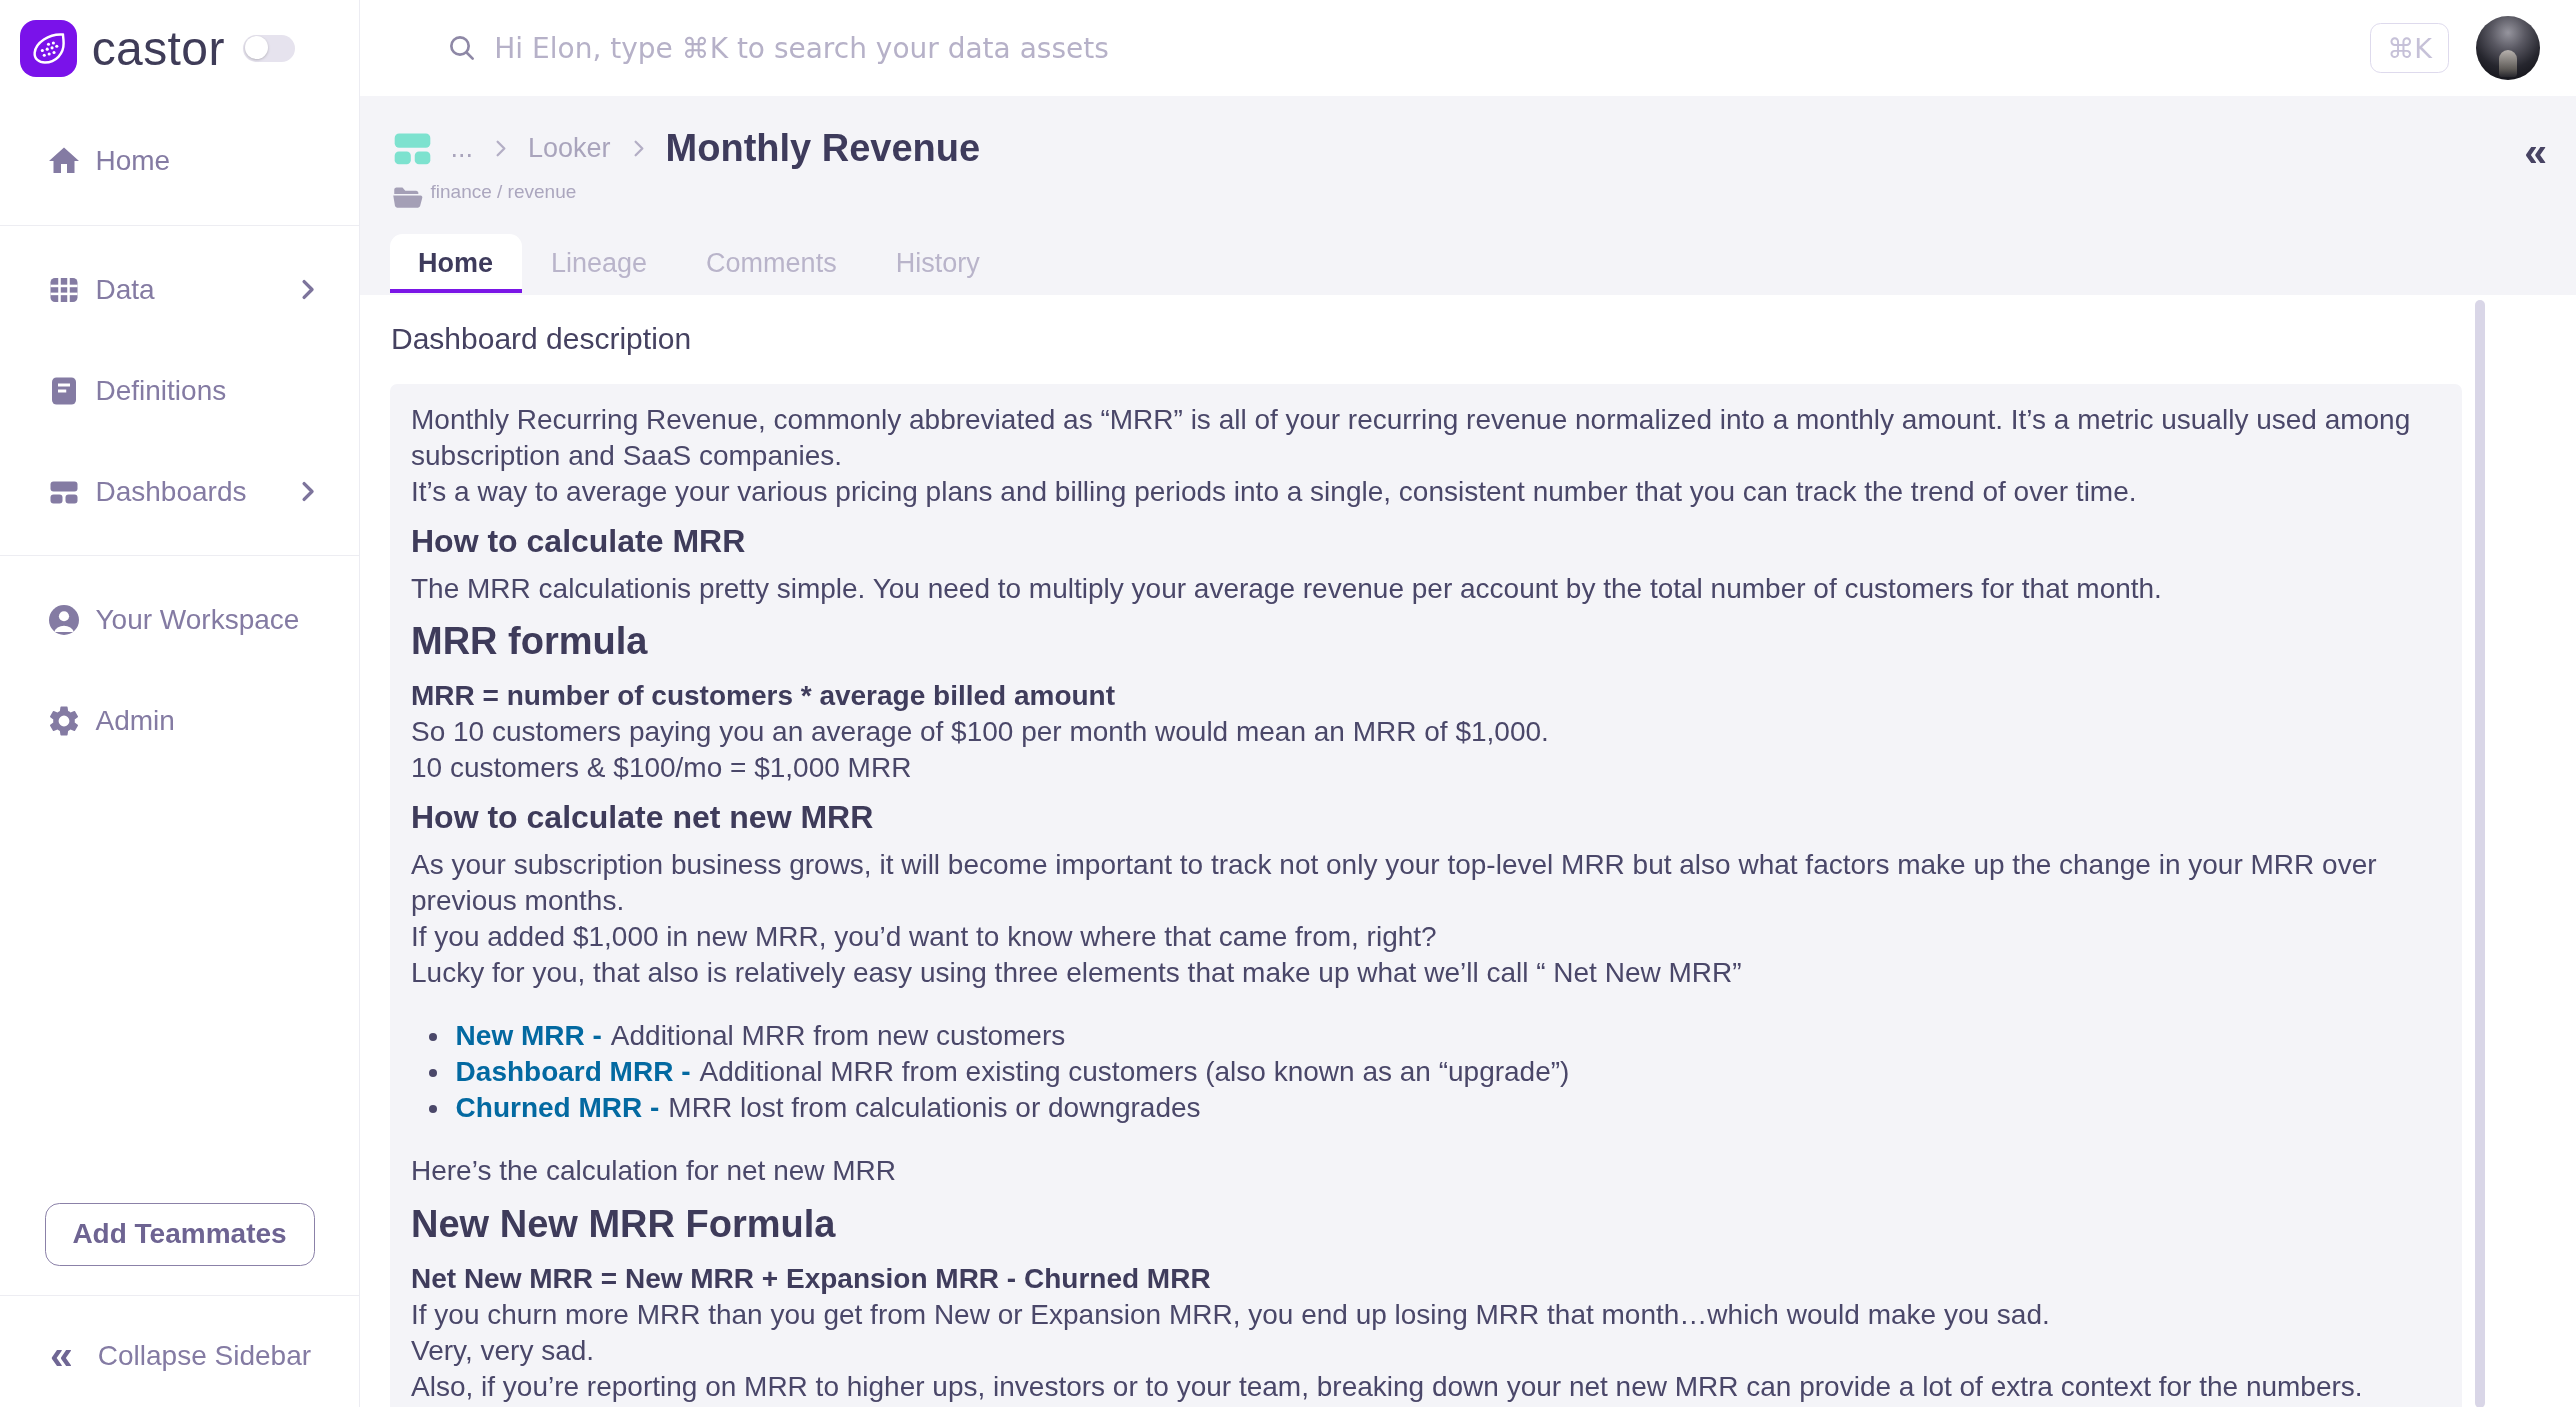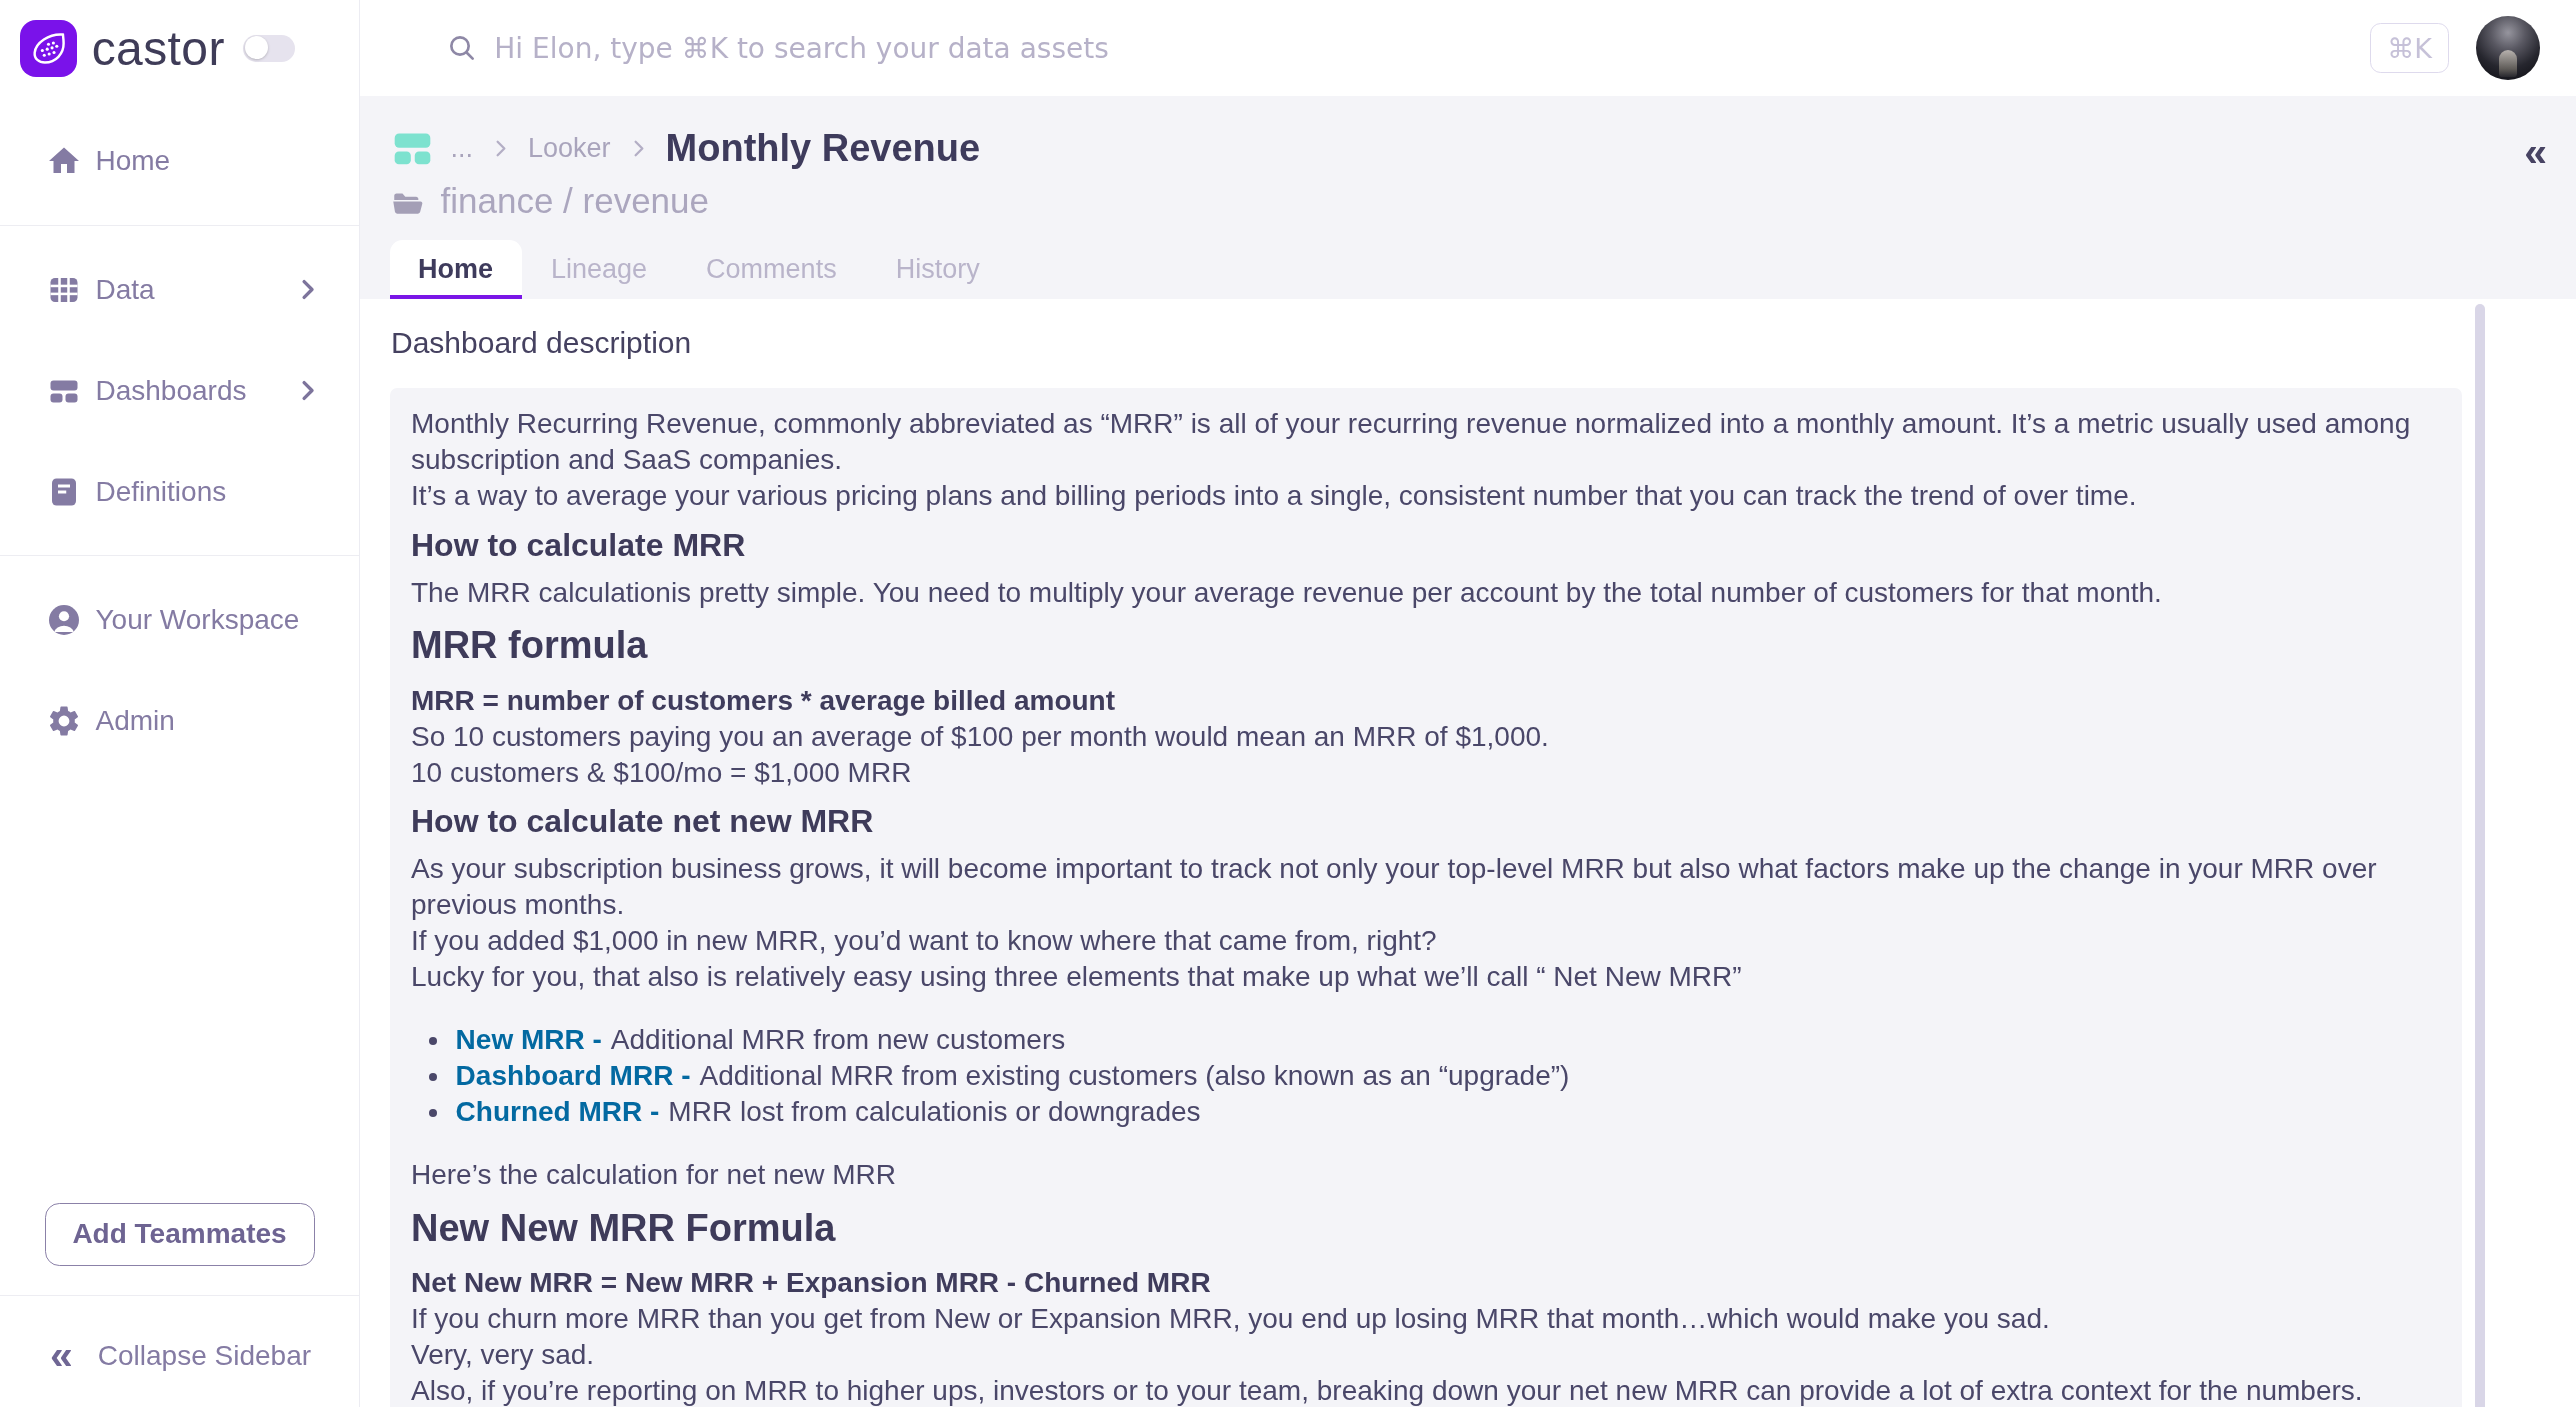--- a/index.html
+++ b/index.html
@@ -49,21 +49,21 @@
 
   
   .band { background:#f4f4f8; flex:0 0 199px; position:relative; }
   .crumbs { display:flex; align-items:center; margin:29.5px 0 0 29.5px; gap:16px; }
   .crumb-icon { width:45px; height:45px; display:flex; }
   .crumb-dots, .crumb-link { font-size:27px; color:#a9a4bc; cursor:pointer; }
   .crumb-sep { display:flex; }
   .crumb-current { font-size:38px; font-weight:700; color:#3e3b5c; }
   .collapse-panel { position:absolute; top:36px; right:29px; font-size:41px; font-weight:700; color:#474363;
     line-height:1; cursor:pointer; }
-  .path-row { display:flex; align-items:flex-end; margin:10.7px 0 0 29.5px; gap:17px; color:#aba6be; font-size:35px; }
+  .path-row { display:flex; align-items:flex-start; margin:10.7px 0 0 29.5px; gap:7px; color:#aba6be; font-size:19px; }
   .tabs { display:flex; align-items:flex-end; margin-top:19px; padding-left:29.5px; height:59px; }
   .tab { height:59px; display:flex; align-items:center; justify-content:center; font-size:27px; color:#b9b4ca;
     padding:0 29.5px; cursor:pointer; }
   .tab.active { background:#fff; border-radius:12.5px 12.5px 0 0; color:#3e3b5c; font-weight:700; width:132px;
     padding:0; position:relative; }
   .tab.active::after { content:""; position:absolute; left:0; right:0; bottom:0; height:4.5px; background:#7a16e6; }
 
   
   .content { flex:1; background:#fff; position:relative; overflow:hidden; }
   .page-title { margin:25px 0 0 31px; font-size:30px; font-weight:400; color:#454160; line-height:38px; }
@@ -131,42 +131,42 @@
         </span>
         <span>Data</span>
         <span class="chev">
           <svg class="icon-svg" width="27" height="27" viewBox="0 0 24 24" fill="none">
             <path d="M9 5l7 7-7 7" stroke="#7d749c" stroke-width="3" stroke-linecap="round" stroke-linejoin="round"></path>
           </svg>
         </span>
       </div>
       <div class="side-item">
         <span class="ic">
+          <svg class="icon-svg" width="36" height="36" viewBox="0 0 24 24">
+            <rect x="4" y="3" width="16" height="18" rx="3" fill="#847ba3"></rect>
+            <line x1="8" y1="8" x2="16" y2="8" stroke="#fff" stroke-width="2"></line>
+            <line x1="8" y1="12" x2="13.5" y2="12" stroke="#fff" stroke-width="2"></line>
+          </svg>
+        </span>
+        <span>Definitions</span>
+      </div>
+      <div class="side-item">
+        <span class="ic">
           <svg class="icon-svg" width="36" height="36" viewBox="0 0 24 24" fill="#847ba3">
             <rect x="3" y="5" width="18" height="6.6" rx="2"></rect>
             <rect x="3" y="13.6" width="8" height="6" rx="2"></rect>
             <rect x="13" y="13.6" width="8" height="6" rx="2"></rect>
           </svg>
         </span>
         <span>Dashboards</span>
         <span class="chev">
           <svg class="icon-svg" width="27" height="27" viewBox="0 0 24 24" fill="none">
             <path d="M9 5l7 7-7 7" stroke="#7d749c" stroke-width="3" stroke-linecap="round" stroke-linejoin="round"></path>
           </svg>
         </span>
-      </div>
-      <div class="side-item">
-        <span class="ic">
-          <svg class="icon-svg" width="36" height="36" viewBox="0 0 24 24">
-            <rect x="4" y="3" width="16" height="18" rx="3" fill="#847ba3"></rect>
-            <line x1="8" y1="8" x2="16" y2="8" stroke="#fff" stroke-width="2"></line>
-            <line x1="8" y1="12" x2="13.5" y2="12" stroke="#fff" stroke-width="2"></line>
-          </svg>
-        </span>
-        <span>Definitions</span>
       </div>
       <hr class="side-div">
       <div class="side-item">
         <span class="ic">
           <svg class="icon-svg" width="36" height="36" viewBox="0 0 24 24">
             <defs>
                 <clipPath id="pc">
                   <circle cx="12" cy="12" r="10"></circle>
                 </clipPath>
               </defs>

